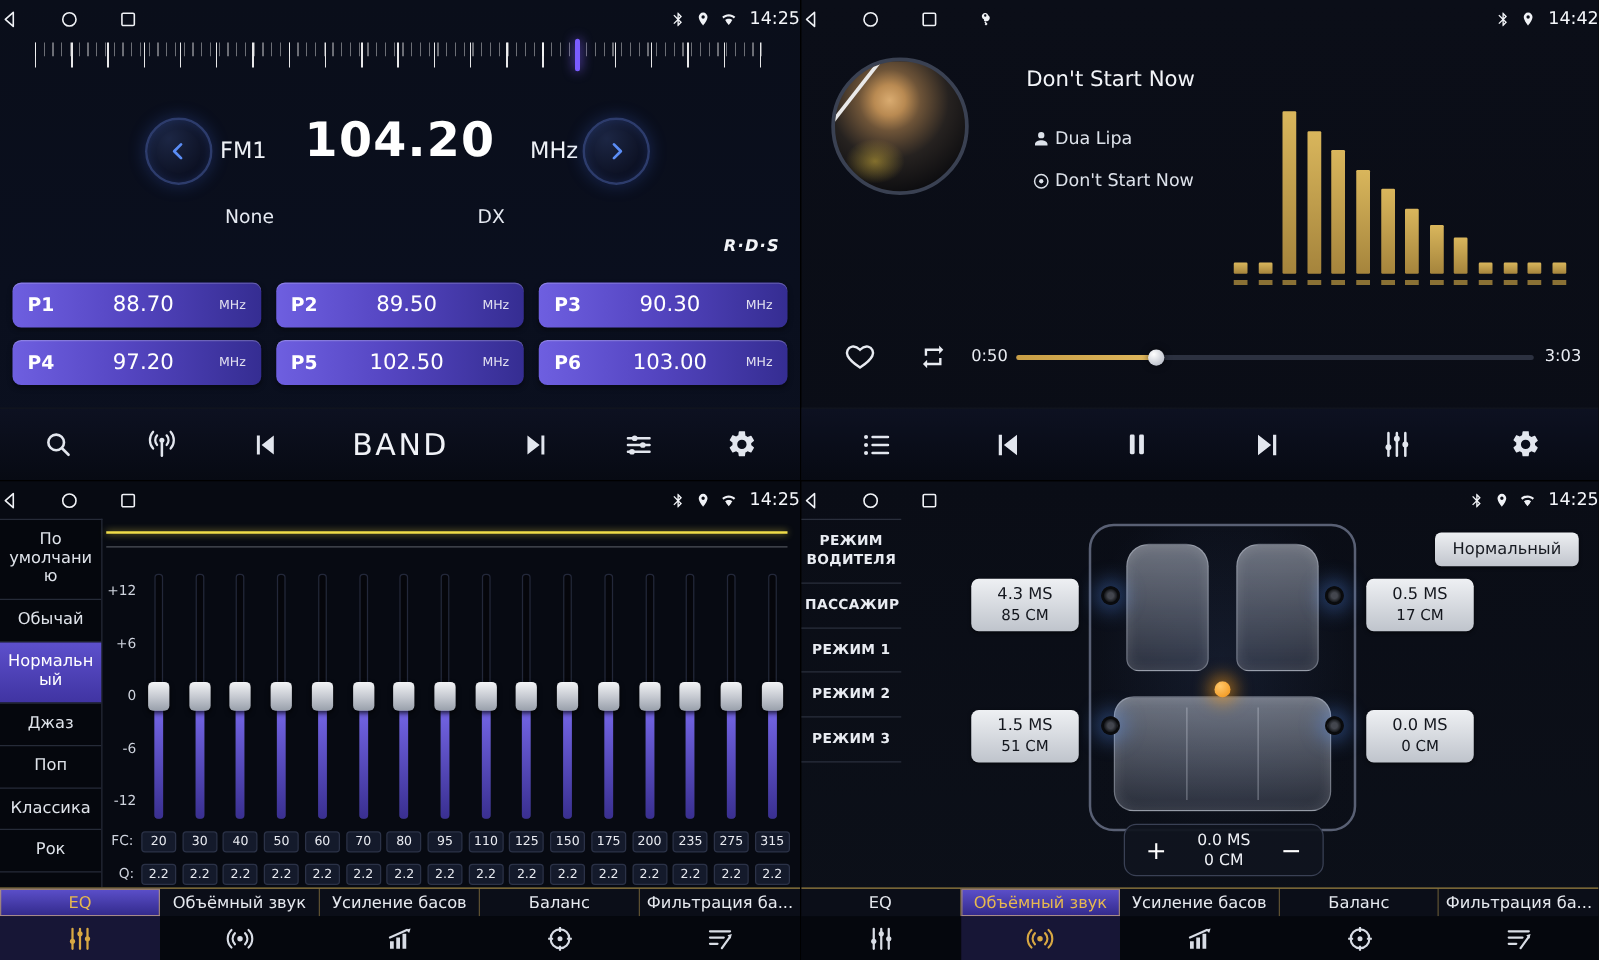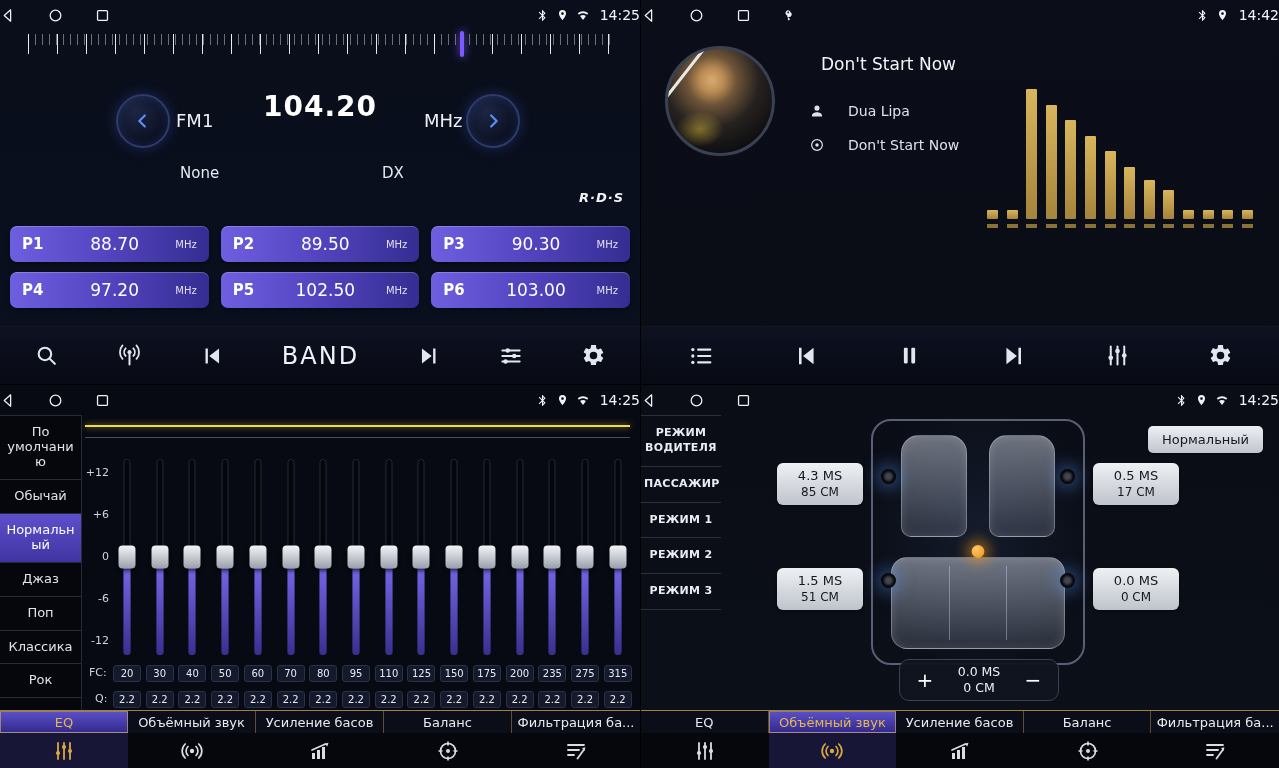--- a/index.html
+++ b/index.html
@@ -28,21 +28,21 @@
     background-size:100% 20px,100% 11px;background-repeat:repeat-x}
   .scale-labels{position:absolute;left:0;right:0;top:27px;display:flex;justify-content:space-between;font-size:12px;color:#ccd2de}
   .scale-indicator{position:absolute;top:-3px;width:4px;height:26px;background:#7a5cff;border-radius:2px;box-shadow:0 0 9px rgba(130,95,255,.9)}
   .tuner{position:absolute;left:0;top:92px;right:0;height:110px}
   .round-btn{position:absolute;width:54px;height:54px;border-radius:50%;border:2px solid #2d3c6c;
     background:radial-gradient(circle at 35% 30%,#1c2644,#0b0f20 72%);display:flex;align-items:center;justify-content:center;
     box-shadow:0 0 14px rgba(70,120,255,.25), inset 0 0 8px rgba(80,130,255,.2);cursor:pointer}
   .round-btn svg{stroke:#5b8df5}
   .tune-down{left:116px;top:2px}.tune-up{left:466px;top:2px}
   .band-label{position:absolute;left:176px;top:18px;font-size:18px;color:#eef1f6}
-  .freq-value{position:absolute;left:228px;top:-2px;width:184px;text-align:center;font-size:28px;font-weight:bold;letter-spacing:1px;color:#fff}
+  .freq-value{position:absolute;left:228px;top:-2px;width:184px;text-align:center;font-size:38px;font-weight:bold;letter-spacing:1px;color:#fff}
   .freq-unit{position:absolute;left:424px;top:18px;font-size:18px;color:#eef1f6}
   .stereo-mode{position:absolute;left:180px;top:72px;font-size:15px;color:#e6eaf2}
   .dx-mode{position:absolute;left:382px;top:72px;font-size:15px;color:#e6eaf2}
   .rds{position:absolute;right:16px;top:190px;font-size:13px;font-weight:bold;font-style:italic;letter-spacing:1px;color:#f2f4f8}
   .presets{position:absolute;left:10px;right:10px;top:226px;display:grid;grid-template-columns:repeat(3,1fr);gap:10px 12px}
   .preset{height:36px;border-radius:7px;display:flex;align-items:center;padding:0 12px;cursor:pointer;
     background:linear-gradient(90deg,#6e5fe0 0%,#5546c2 45%,#352d92 100%);box-shadow:inset 0 1px 0 rgba(255,255,255,.22),0 2px 4px rgba(0,0,0,.4)}
   .p-name{font-size:15px;font-weight:bold;width:32px;color:#fff}
   .p-val{flex:1;text-align:center;font-size:17px;color:#fff}
   .p-unit{font-size:10px;opacity:.85;color:#fff}
@@ -51,21 +51,21 @@
   .tb-btn{cursor:pointer;display:flex;align-items:center;justify-content:center}
   .band-btn{font-size:24px;letter-spacing:2px;color:#f0f2f7}
 
   
   .album-art{position:absolute;left:24px;top:46px;width:110px;height:110px;border-radius:50%;border:3px solid #3a4152;overflow:hidden;
     background:radial-gradient(circle at 42% 30%,#d9ab70 0%,#b98a52 13%,#6e5438 26%,#262220 50%,#0c0c0f 80%)}
   .album-art::before{content:'';position:absolute;left:16%;top:-12%;width:3px;height:66%;background:#e9e9e9;transform:rotate(38deg)}
   .album-art::after{content:'';position:absolute;left:8%;bottom:6%;width:46%;height:34%;
     background:radial-gradient(ellipse,rgba(226,190,60,.5),transparent 70%)}
   .song-title{position:absolute;left:180px;top:54px;font-size:17px;color:#f2f4f8}
-  .meta-row{position:absolute;left:168px;display:flex;align-items:center;gap:23px;font-size:14px;color:#dde2ea}
+  .meta-row{position:absolute;left:184px;display:flex;align-items:center;gap:3px;font-size:14px;color:#dde2ea}
   .artist-row{top:103px}.album-row{top:137px}
   .spectrum{position:absolute;right:26px;top:80px;width:266px;height:148px;display:flex;align-items:flex-end;justify-content:space-between}
   .sp-col{width:11px;display:flex;flex-direction:column;align-items:center;justify-content:flex-end;height:100%}
   .sp-bar{width:11px;background:linear-gradient(180deg,#d9b65c,#a5843c);border-radius:1px}
   .sp-refl{width:11px;height:4px;margin-top:5px;background:#8a7135}
   .player-controls{position:absolute;left:0;right:0;top:266px;height:42px;color:#e8ebf1}
   .heart-btn{position:absolute;left:34px;top:6px;cursor:pointer}
   .repeat-btn{position:absolute;left:94px;top:8px;cursor:pointer}
   .t-elapsed{position:absolute;left:136px;top:12px;font-size:13px}
   .t-duration{position:absolute;right:14px;top:12px;font-size:13px}
@@ -484,20 +484,38 @@
         <div class="sp-col">
           <div class="sp-bar" style="height: 9px;"></div>
           <div class="sp-refl"></div>
         </div>
         <div class="sp-col">
           <div class="sp-bar" style="height: 9px;"></div>
           <div class="sp-refl"></div>
         </div>
       </div>
 
+    <div class="player-controls">
+      <span class="heart-btn icon">
+          <svg width="26" height="26">
+            <use href="#i-heart"></use>
+          </svg>
+        </span>
+      <span class="repeat-btn icon">
+          <svg width="23" height="23">
+            <use href="#i-repeat"></use>
+          </svg>
+        </span>
+      <span class="t-elapsed">0:50</span>
+      <div class="track">
+        <div class="track-fill" style="width: 27%;"></div>
+        <div class="track-knob" style="left: 27%;"></div>
+      </div>
+      <span class="t-duration">3:03</span>
+    </div>
 
     <div class="toolbar" style="padding:0 46px">
       <span class="tb-btn">
           <svg width="28" height="28">
             <use href="#i-list"></use>
           </svg>
         </span>
       <span class="tb-btn">
           <svg width="28" height="28">
             <use href="#i-prev"></use>

